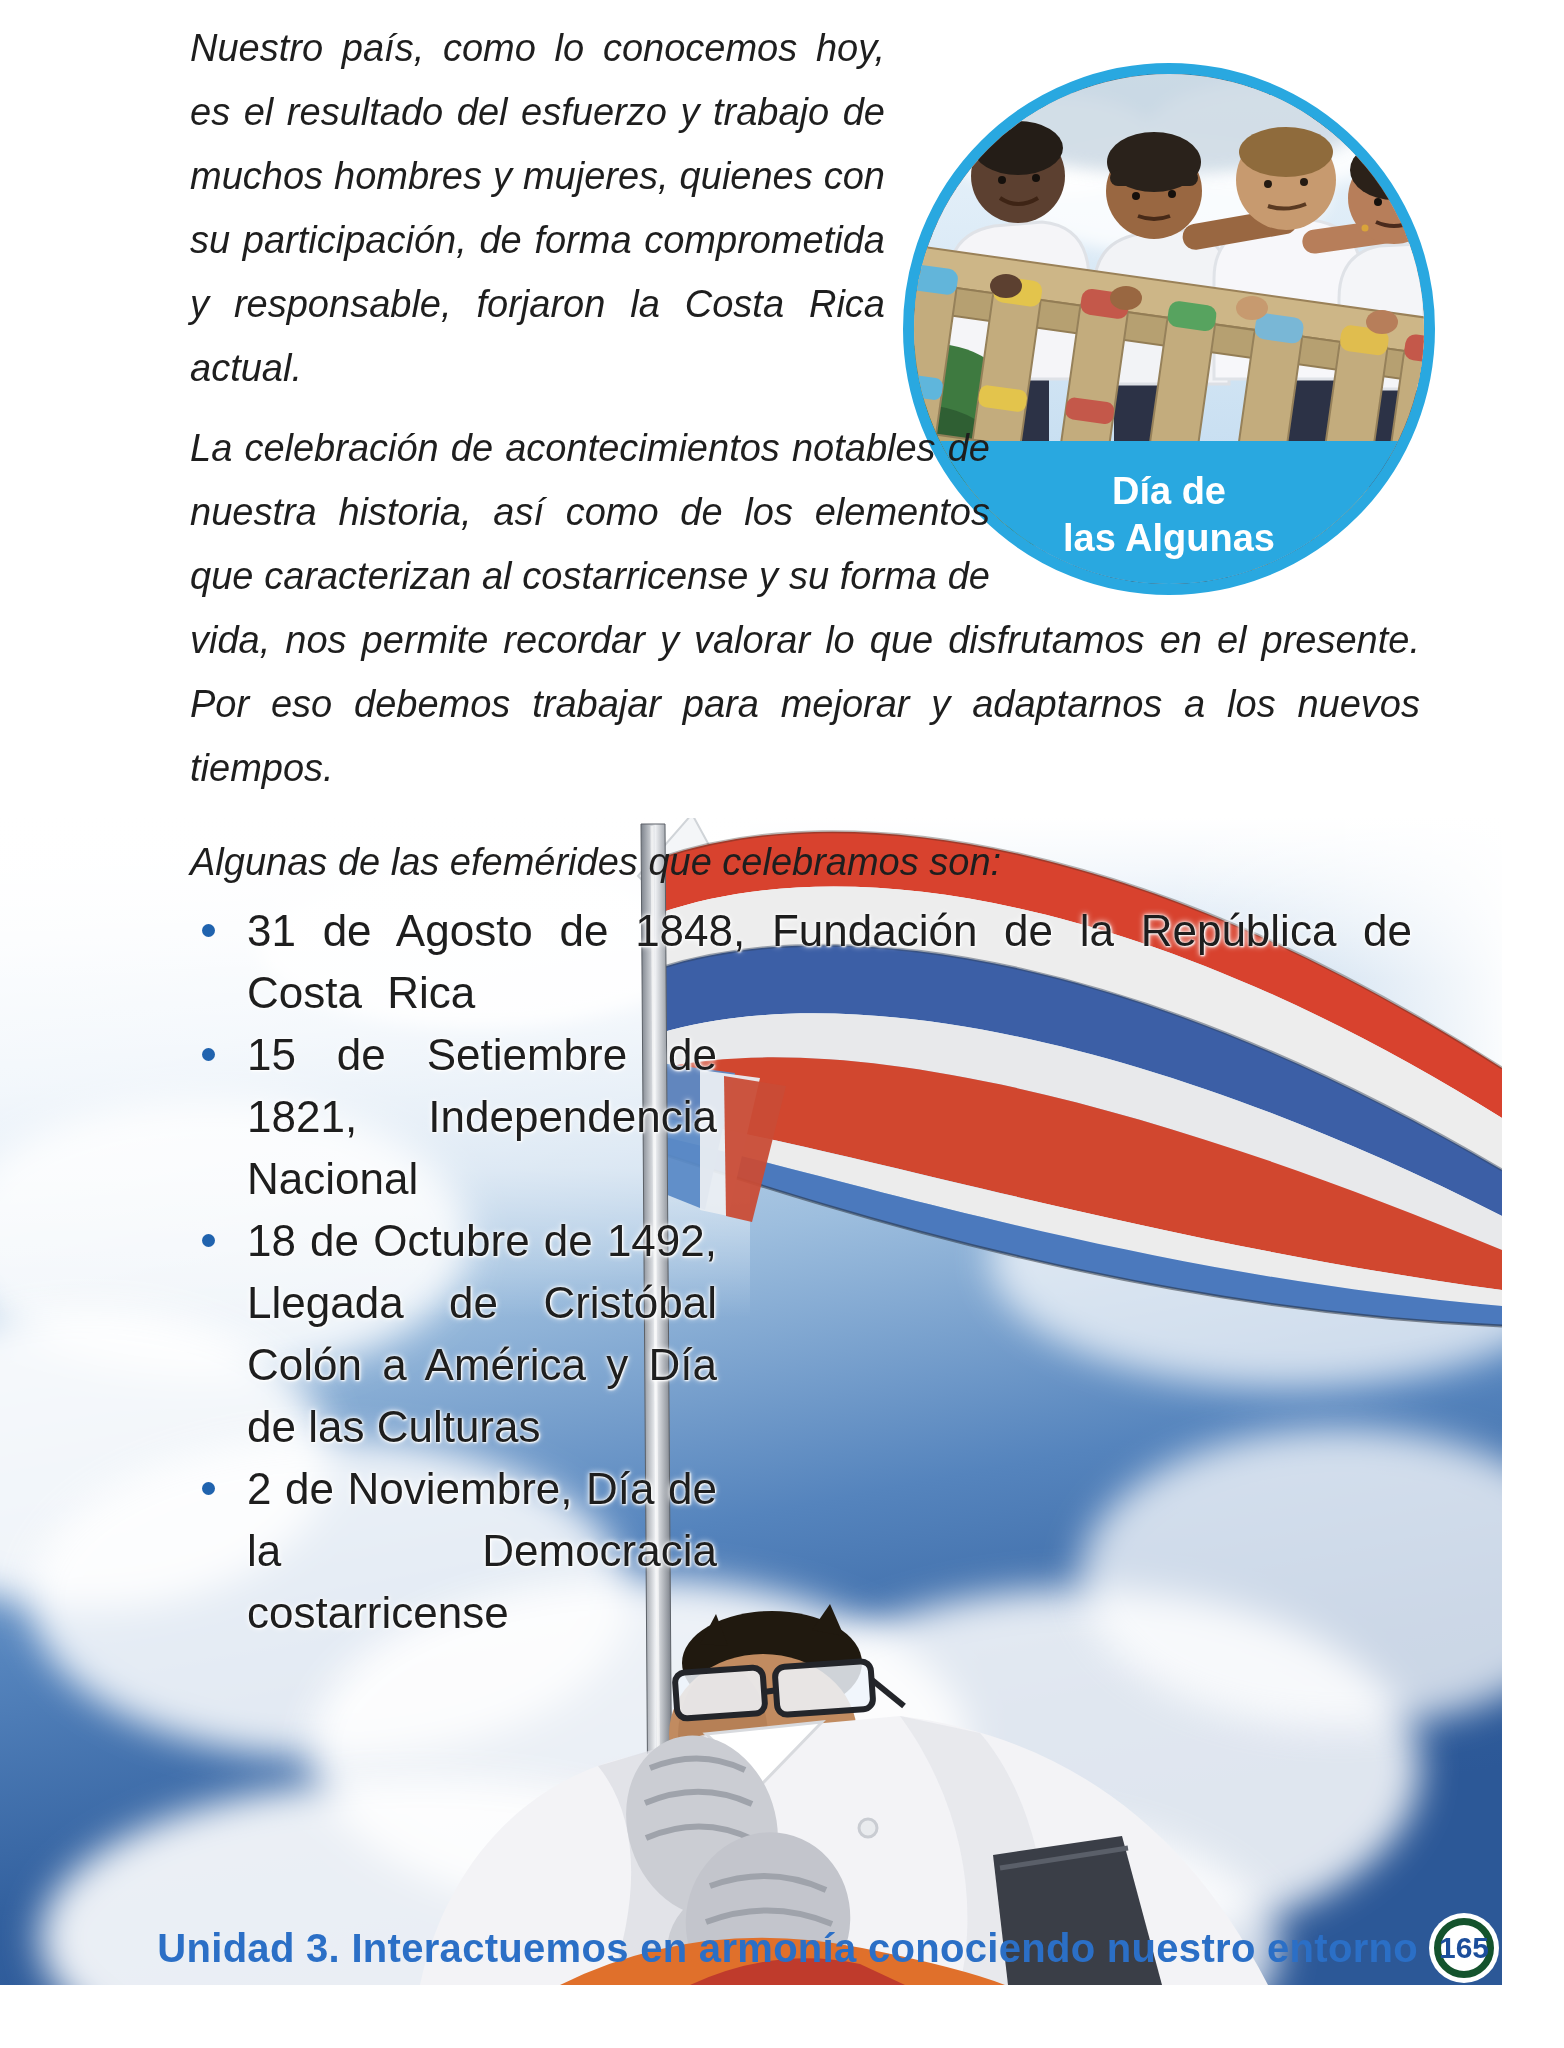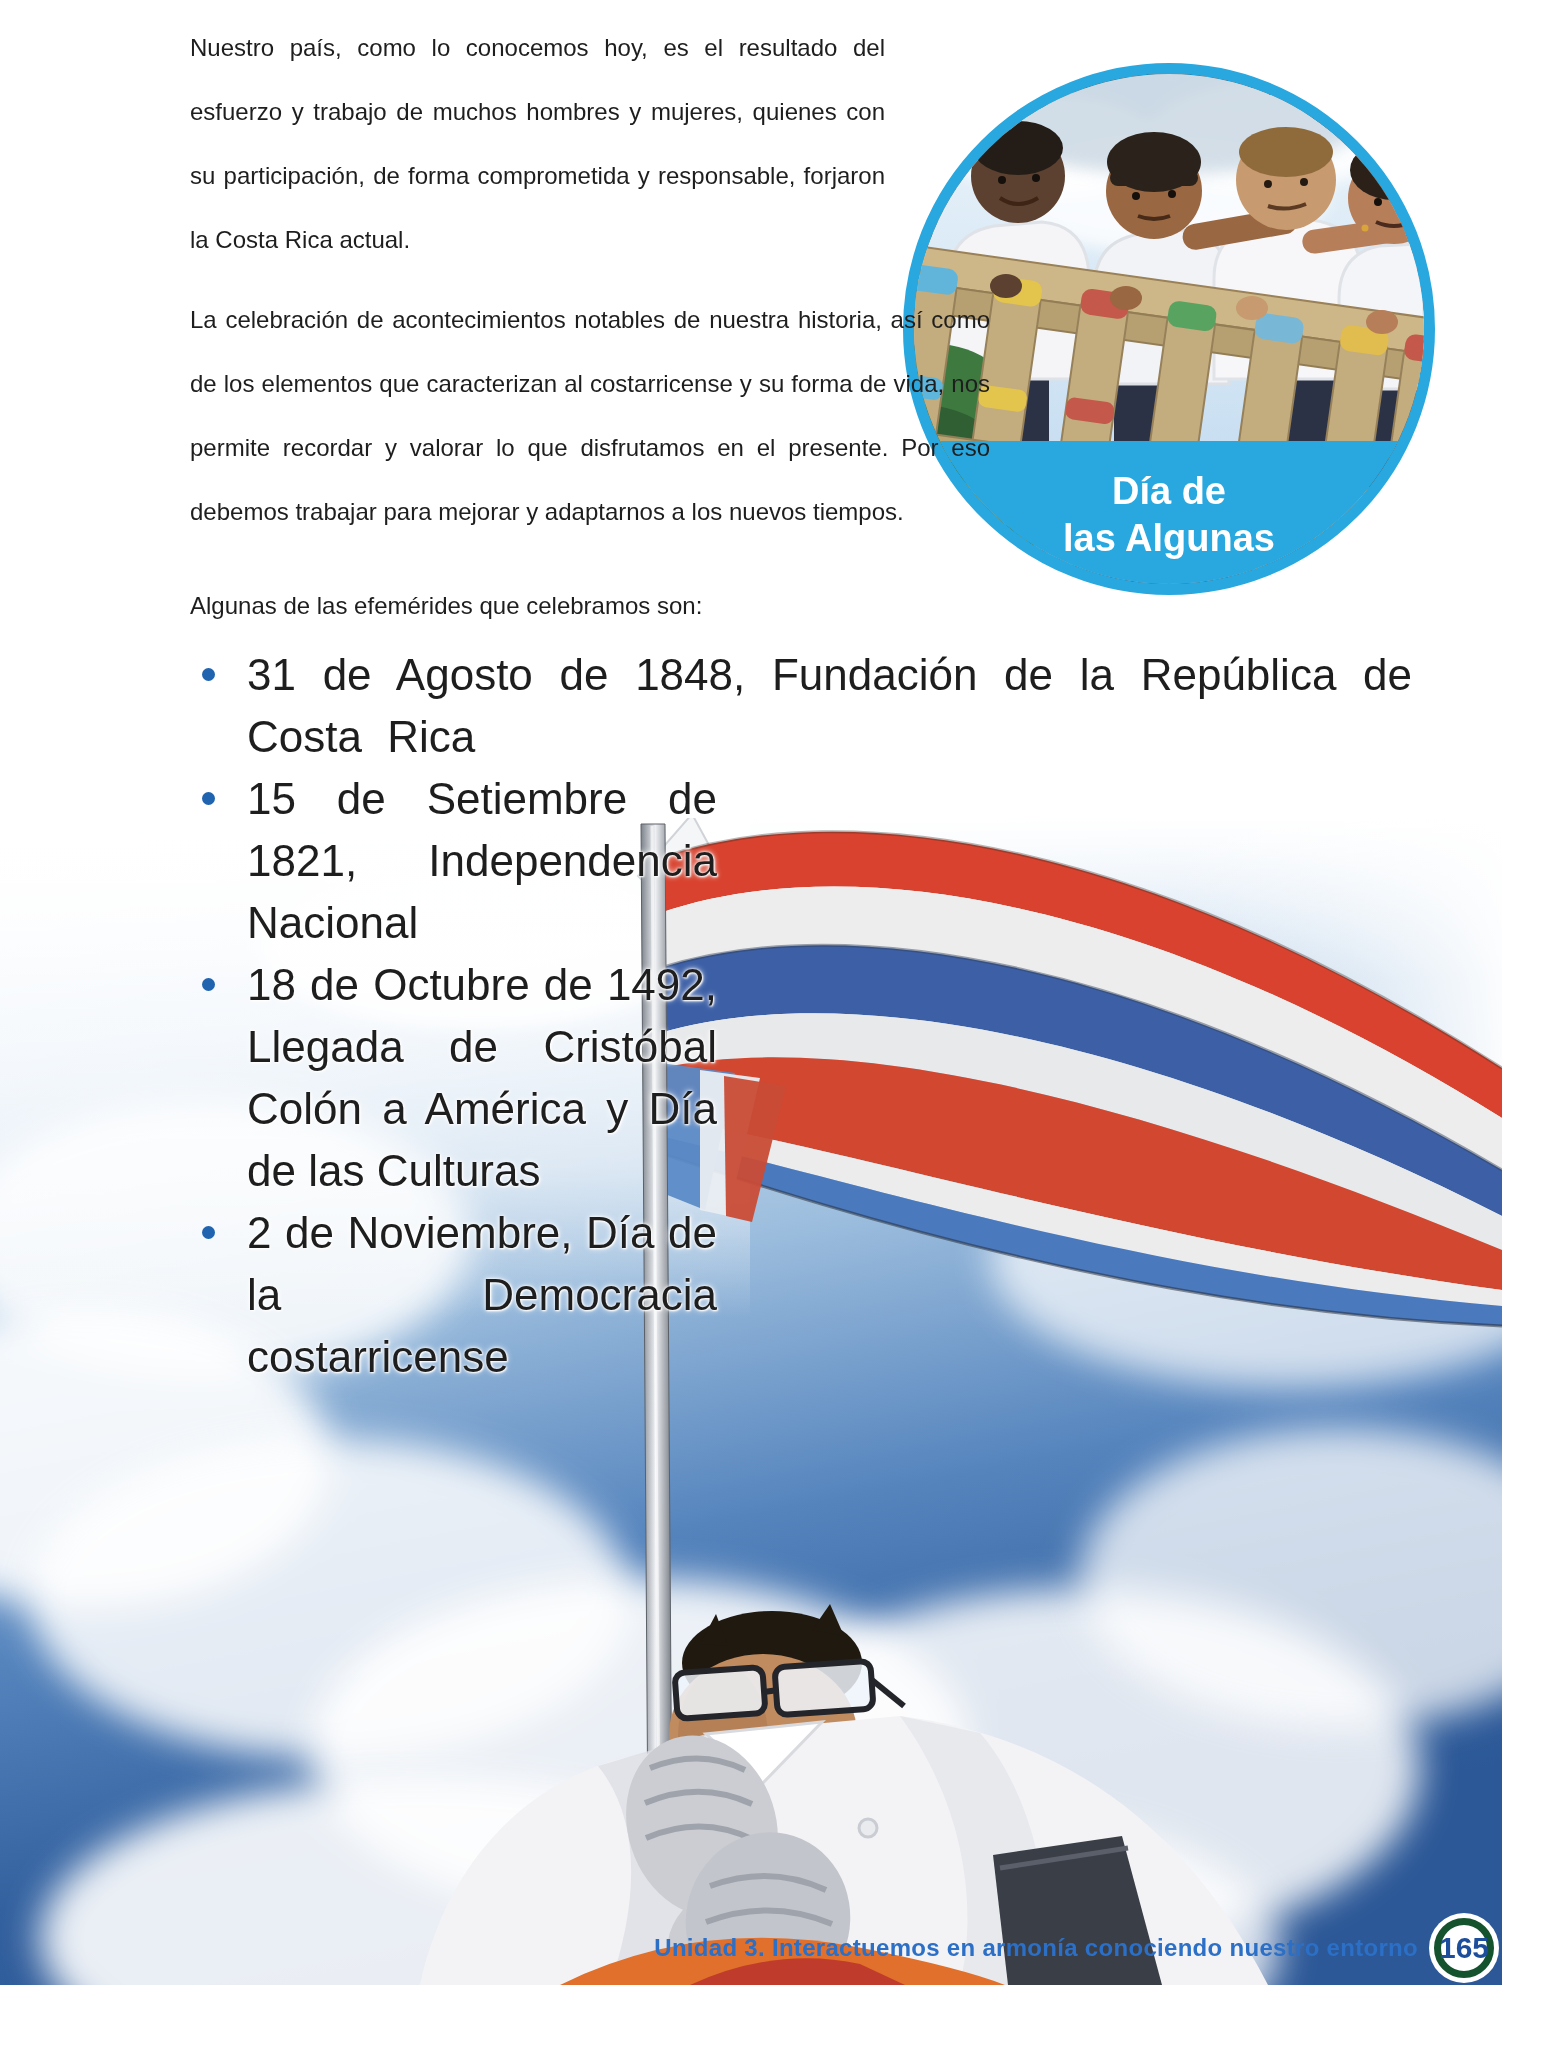--- a/index.html
+++ b/index.html
@@ -11,21 +11,21 @@
   
   .hero-photo { position:absolute; left:0; top:818px; width:1502px; height:1167px; z-index:1; }
   .hero-photo svg { display:block; width:100%; height:100%; }
 
   
   .content { position:absolute; left:190px; top:0; width:1230px; z-index:3; color:#1e1e1e; }
   h1.title {
     color:#1A60AE; font-size:46px; line-height:92px; font-weight:bold;
     max-width:705px; margin:64px 0 10px 0; text-align:justify; letter-spacing:.4px;
   }
-  p.body-text { font-size:24px; line-height:64px; text-align:justify; margin:16px 0 0 0; }
+  p.body-text { font-size:38px; line-height:64px; text-align:justify; margin:16px 0 0 0;font-style:italic; }
   p.p1 { max-width:695px; }
   .p2spacer { float:right; width:430px; height:130px; }
   p.intro { margin-top:30px; }
   ul.bullets { list-style:none; margin:6px 0 0 0; padding:0; font-size:44px; line-height:62px; }
   ul.bullets li {
     position:relative; padding-left:57px; text-align:justify; margin:0;
     text-shadow:0 0 6px #fff, 0 0 3px #fff, 1px 1px 2px #fff;
   }
   ul.bullets li::before {
     content:""; position:absolute; left:12px; top:24px;
@@ -44,21 +44,21 @@
   figcaption.circle-caption {
     position:absolute; left:0; right:0; bottom:22px; text-align:center;
     color:#ffffff; font-weight:bold; font-size:38px; line-height:47px;
   }
 
   
   .page-footer {
     position:absolute; top:1918px; left:0; right:70px; z-index:4;
     display:flex; justify-content:flex-end; align-items:center; gap:16px;
   }
-  .footer-text { color:#2B6FC6; font-weight:bold; font-size:24px; letter-spacing:.3px; }
+  .footer-text { color:#2B6FC6; font-weight:bold; font-size:40px; letter-spacing:.3px; }
   .page-badge {
     width:46px; height:46px; border-radius:50%; background:#ffffff;
     border:7px solid #14532d; box-shadow:0 0 0 5px #ffffff;
     color:#1C4E9B; font-weight:bold; font-size:30px;
     display:flex; align-items:center; justify-content:center; flex:0 0 auto;
   }
 </style>
 </head>
 <body>
 

